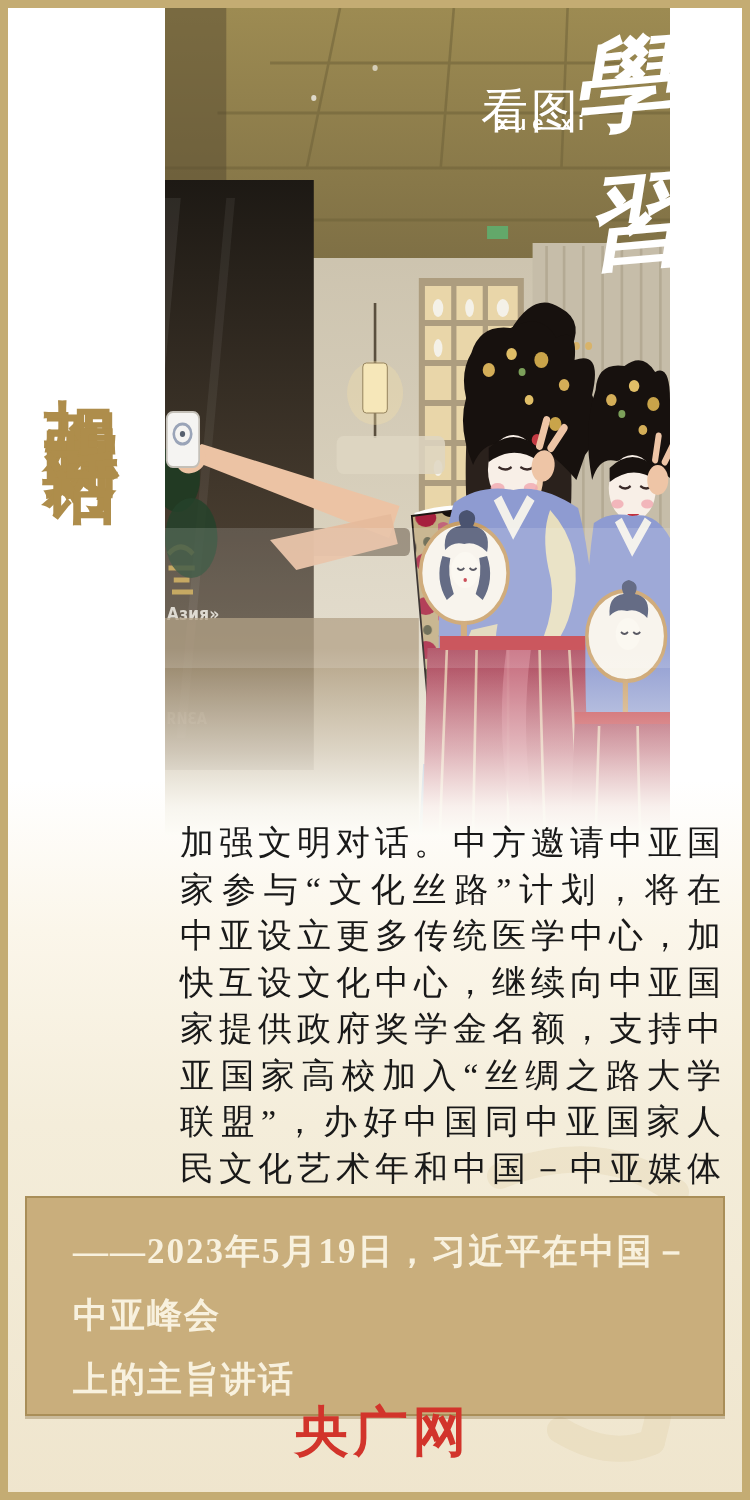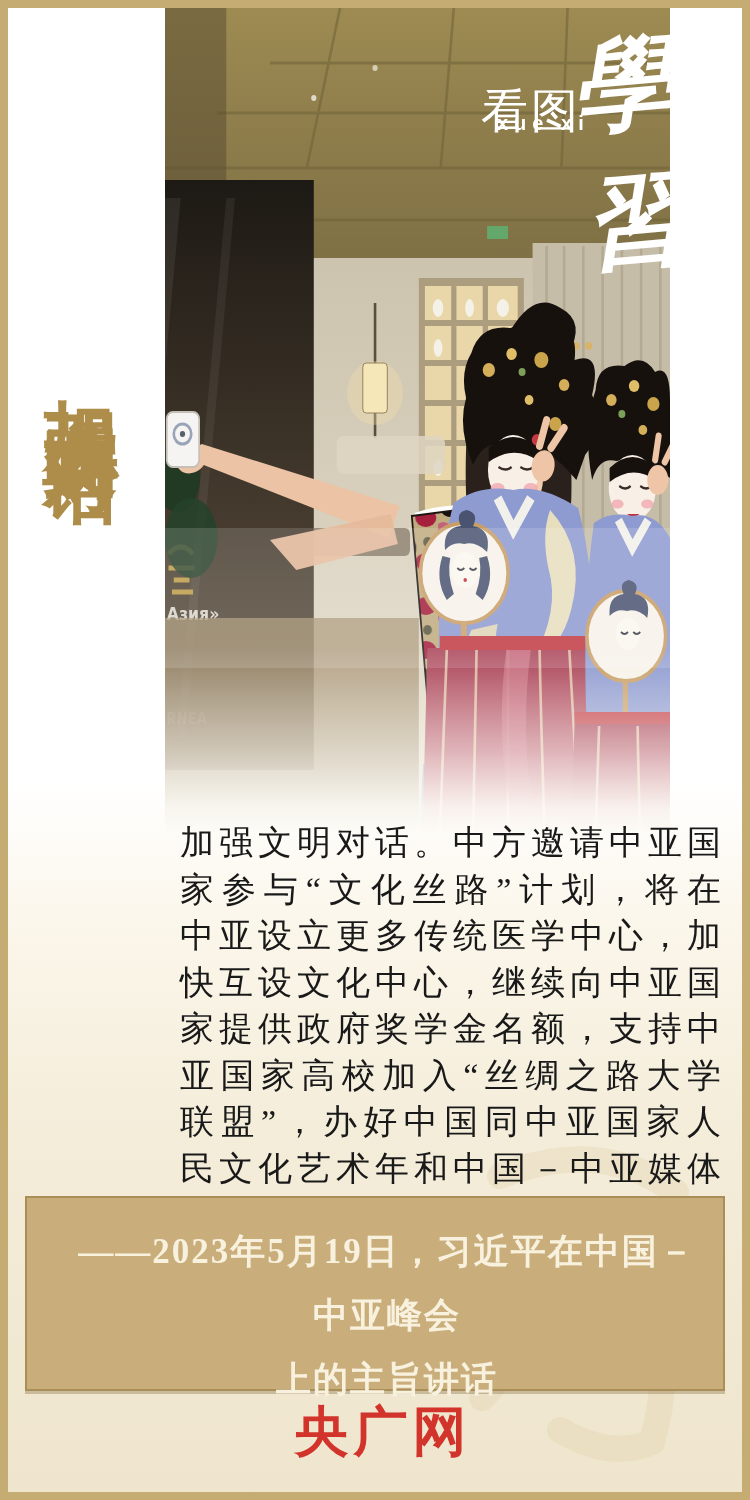--- a/index.html
+++ b/index.html
@@ -24,24 +24,23 @@
     font-size:76px;font-weight:700;color:#ae8d4b;letter-spacing:10px;line-height:1;
   }
   
   .bodytext{
     position:absolute;left:180px;top:820px;width:546px;z-index:5;
     font-size:34px;line-height:46.5px;letter-spacing:5px;color:#191919;
     text-align:justify;
   }
   
   .quote{
-    position:absolute;left:25px;top:1196px;width:700px;height:195px;z-index:6;
+    position:absolute;left:25px;top:1196px;width:700px;height:220px;z-index:6;
     background:#c9ae7c;border:2px solid #a98e58;box-sizing:border-box;
     box-shadow:0 3px 0 rgba(130,104,58,.35);
-    text-align:center;
   }
   .quote-text{
     position:absolute;left:46px;top:22px;right:22px;
     white-space:pre-line;color:#f8f1de;font-size:35px;line-height:64px;
     letter-spacing:2px;font-weight:600;
   }
   
   .footer{position:absolute;left:16px;right:0;top:1396px;text-align:center;z-index:6;}
   .footer-logo{
     display:inline-block;color:#d2342b;font-size:54px;font-weight:900;letter-spacing:5px;

